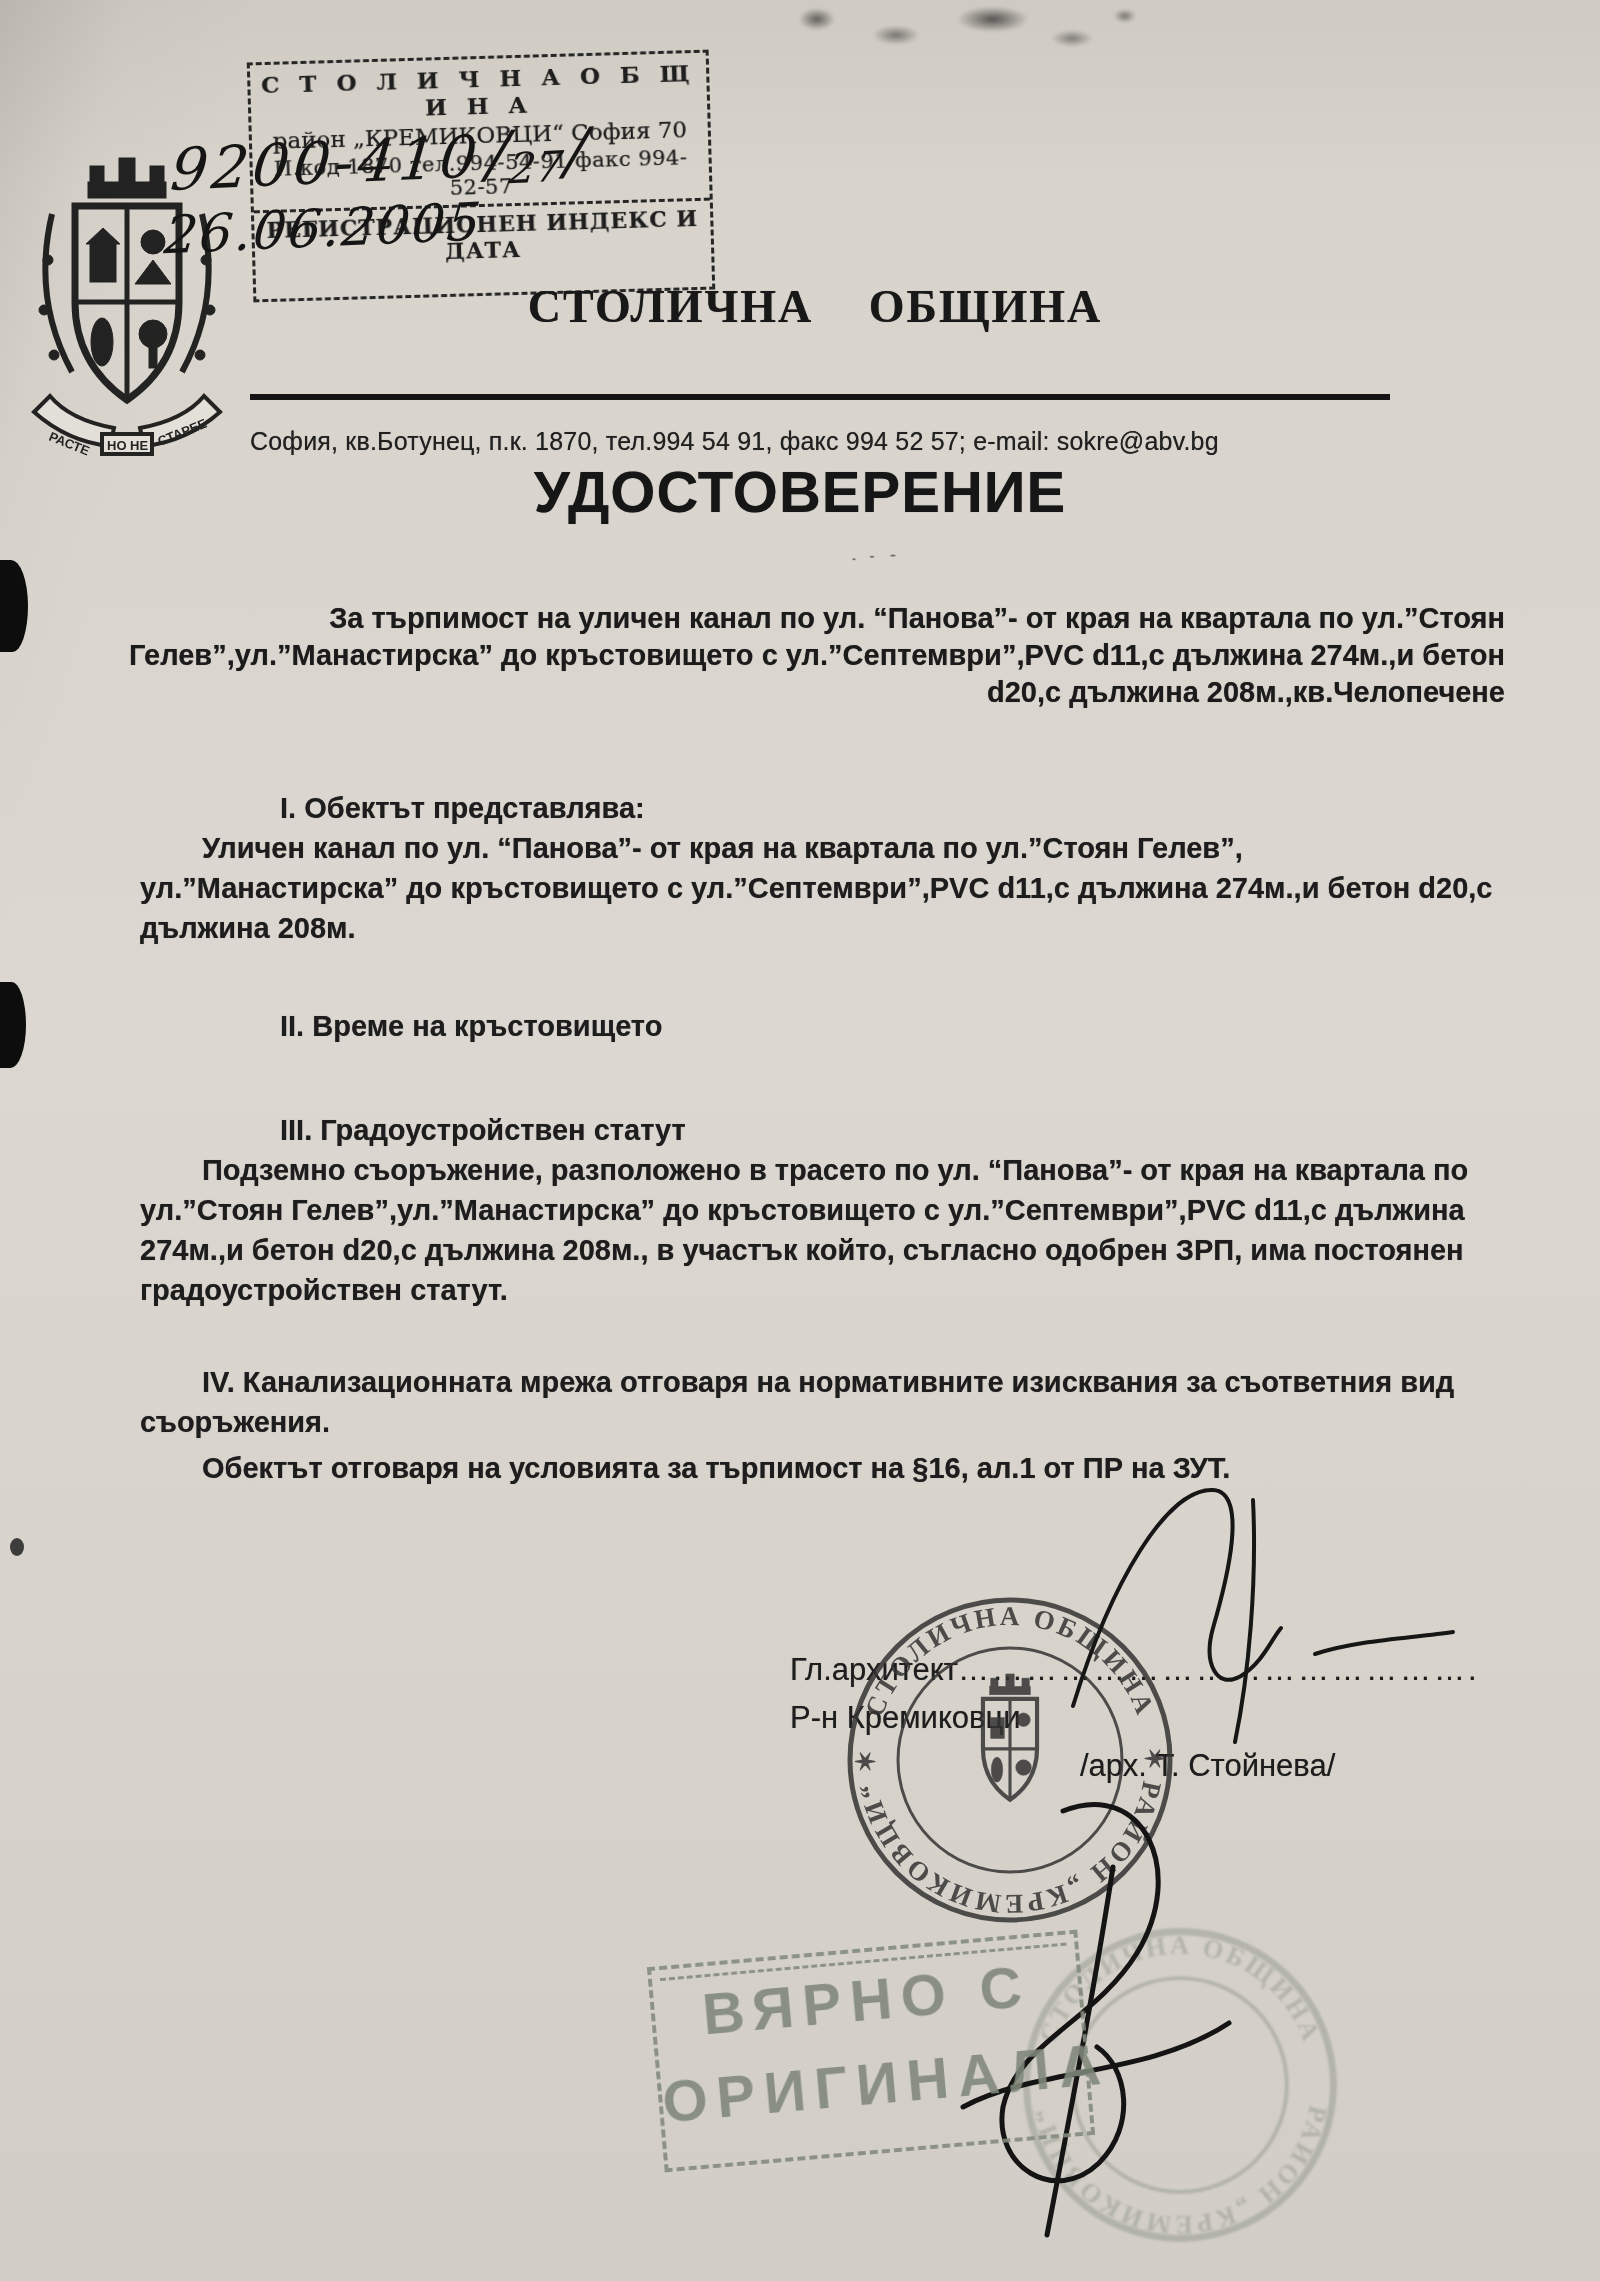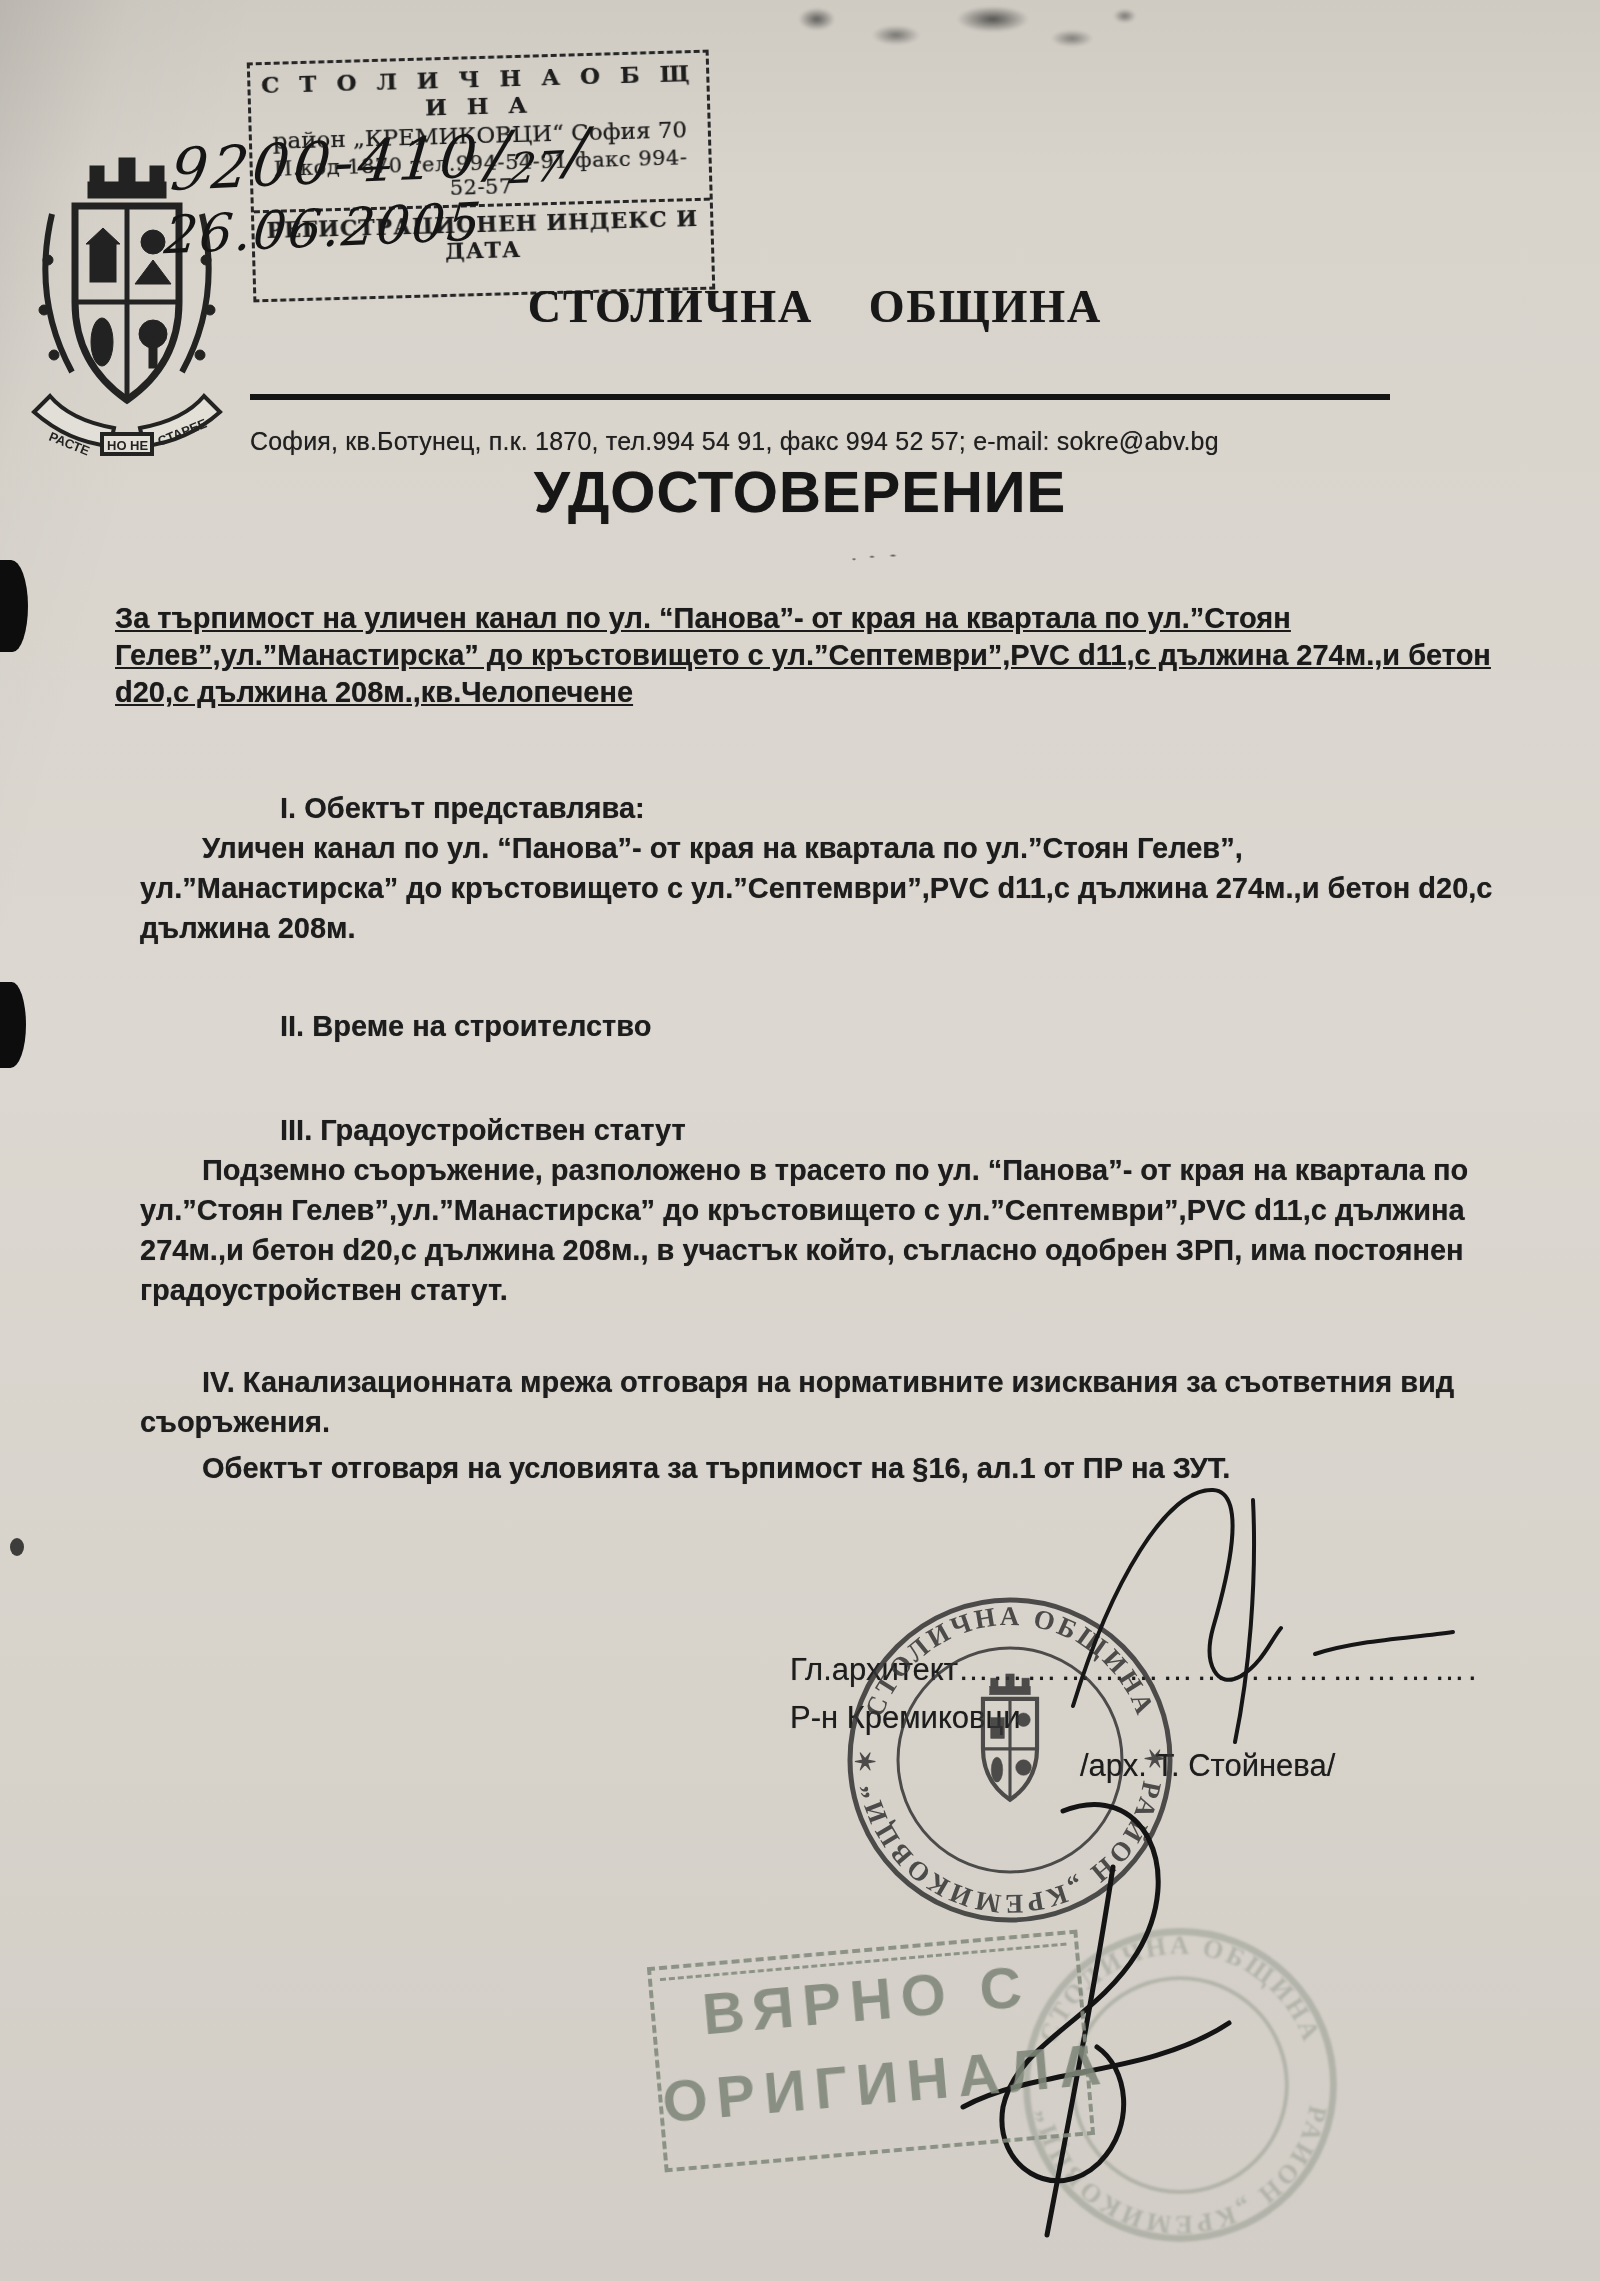--- a/index.html
+++ b/index.html
@@ -56,22 +56,22 @@
   
   .doc-title{left:0;top:458px;width:1600px;text-align:center;font-size:58px;
     font-weight:bold;letter-spacing:1px;color:#161616;}
   .title-mark{left:845px;top:552px;width:60px;height:12px;opacity:.75;
     background:
       radial-gradient(3px 2px at 15% 60%, #222, transparent 80%),
       radial-gradient(4px 2px at 45% 40%, #222, transparent 80%),
       radial-gradient(5px 2px at 80% 30%, #222, transparent 80%);}
 
   
-  .intro{left:115px;top:600px;width:1390px;text-align:left;font-weight:bold;
-    font-size:29px;line-height:37px;color:#1b1b1b;text-decoration:underline;}
+  .intro{left:115px;top:600px;width:1390px;text-align:right;font-weight:bold;
+    font-size:29px;line-height:37px;color:#1b1b1b;}
   .doc-body{left:140px;top:788px;width:1355px;font-size:29px;line-height:40px;color:#1d1d1d;}
   .doc-body p{margin:0;font-weight:bold;}
   .h-indent{text-indent:140px;}
   .p-indent{text-indent:62px;}
   .gap-s2{margin-top:58px !important;}
   .gap-s2b{margin-top:2px !important;}
   .gap-s3{margin-top:64px !important;}
   .gap-s4{margin-top:52px !important;}
   .gap-s4b{margin-top:6px !important;}
 
@@ -162,21 +162,21 @@
 
   <div class="abs doc-title soft">УДОСТОВЕРЕНИЕ</div>
   <div class="abs title-mark"></div>
 
   <div class="abs intro soft">За търпимост на уличен канал по ул. “Панова”- от края на квартала по ул.”Стоян Гелев”,ул.”Манастирска” до кръстовището с ул.”Септември”,PVC d11,с дължина 274м.,и бетон d20,с дължина 208м.,кв.Челопечене</div>
 
   <div class="abs doc-body">
     <p class="h-indent soft">I. Обектът представлява:</p>
     <p class="p-indent soft"><b>Уличен канал</b><span>  по ул. “Панова”- от края на квартала по ул.”Стоян Гелев”, ул.”Манастирска” до кръстовището с ул.”Септември”,PVC d11,с дължина 274м.,и бетон d20,с дължина 208м.</span></p>
 
-    <p class="h-indent gap-s2 soft">II. Време на строителство</p>
+    <p class="h-indent gap-s2 soft">II. Време на кръстовището</p>
 
     <p class="h-indent gap-s3 soft">III. Градоустройствен статут</p>
     <p class="p-indent soft"><span>Подземно съоръжение, разположено в трасето по ул. “Панова”- от края на квартала по ул.”Стоян Гелев”,ул.”Манастирска” до кръстовището с ул.”Септември”,PVC d11,с дължина 274м.,и бетон d20,с дължина 208м.,</span><b> в участък който, съгласно одобрен ЗРП, има постоянен градоустройствен статут.</b></p>
 
     <p class="p-indent gap-s4 soft">IV. Канализационната мрежа отговаря на нормативните изисквания за съответния вид съоръжения.</p>
     <p class="p-indent gap-s4b soft">Обектът отговаря на условията за търпимост на §16, ал.1 от ПР на ЗУТ.</p>
   </div>
 
   <div class="abs sign-block">
     <div class="sign-row1 soft"><span>Гл.архитект</span><span class="sign-dots">……………………………………….</span></div>

